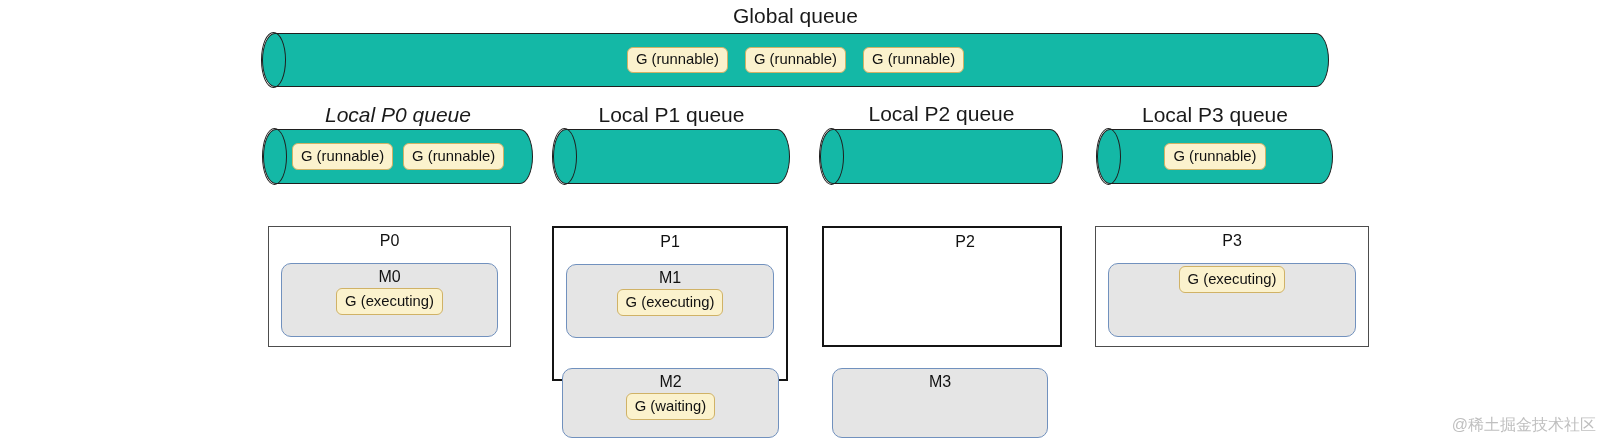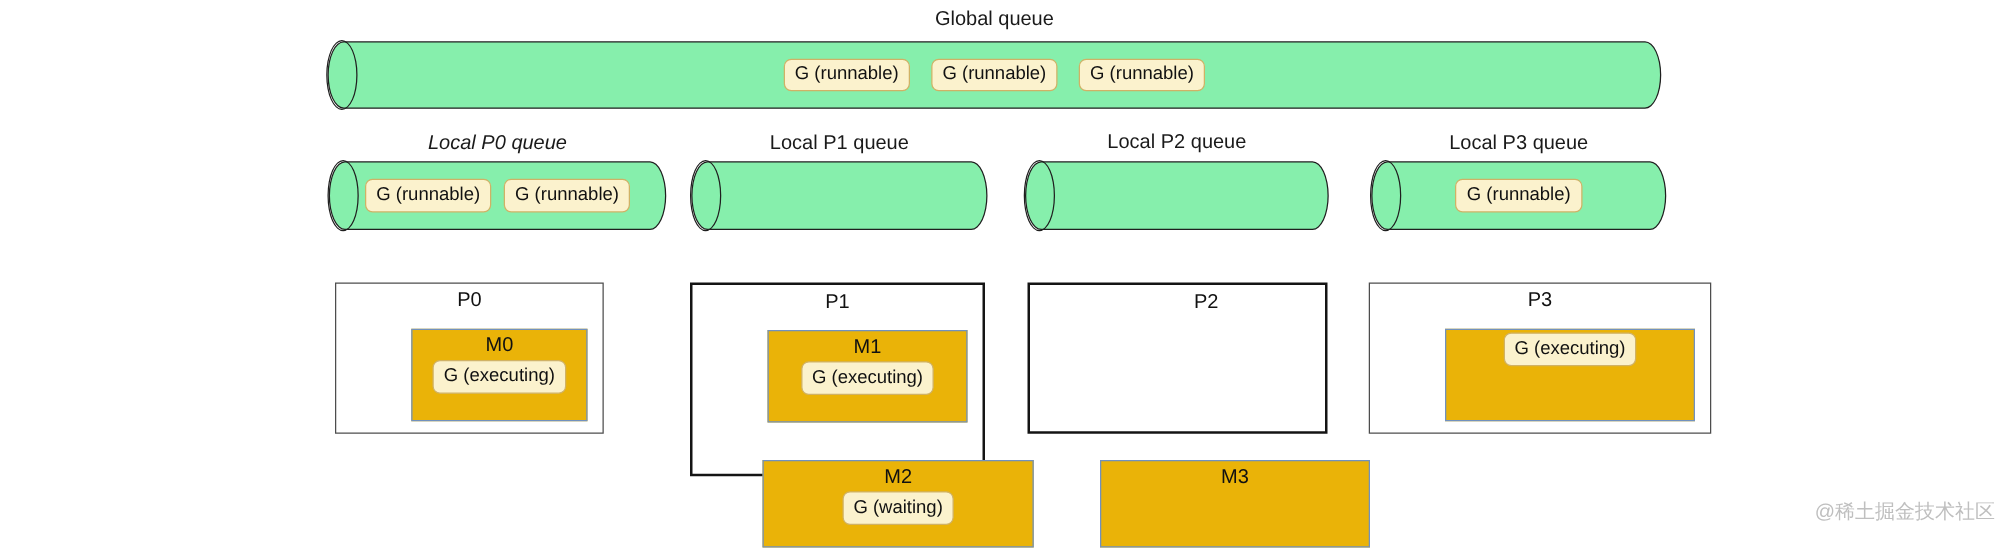--- a/index.html
+++ b/index.html
@@ -3,25 +3,25 @@
 <meta charset="utf-8">
 <style>
   html,body{margin:0;padding:0;background:#ffffff;}
   .canvas{
     position:relative;width:1600px;height:444px;background:#ffffff;
     font-family:"Liberation Sans","DejaVu Sans",sans-serif;color:#111;
     overflow:hidden;
   }
   .abs{position:absolute;}
   .queue-title{
-    font-size:16px;line-height:20px;text-align:center;color:#1a1a1a;
+    font-size:21px;line-height:20px;text-align:center;color:#1a1a1a;
   }
   
   .cylinder{
-    position:absolute;background:#86efac;border:1.7px solid #1f1f1f;
+    position:absolute;background:#14b8a6;border:1.7px solid #1f1f1f;
     border-radius:13px/50%;box-sizing:border-box;text-align:center;
   }
   .cylinder::before{ 
     content:"";position:absolute;left:-1.7px;top:-1.7px;
     width:25px;height:calc(100% + 3.4px);
     border:1.7px solid #1f1f1f;border-radius:50%;box-sizing:border-box;
   }
   .cyl-items{
     position:absolute;inset:0;display:flex;align-items:center;
   }
@@ -39,30 +39,30 @@
   .p-box{
     position:absolute;background:#fff;box-sizing:border-box;
   }
   .p-thin{border:1.3px solid #4d4d4d;}
   .p-thick{border:2px solid #141414;}
   .p-label{
     display:block;text-align:center;padding-top:5px;font-size:16px;
   }
   
   .m-box{
-    background:#eab308;border:1.4px solid #7191BE;border-radius:0;
-    box-sizing:border-box;text-align:center;margin-left:48px;
+    background:#e5e5e5;border:1.4px solid #7191BE;border-radius:10px;
+    box-sizing:border-box;text-align:center;
   }
   .m-inside{position:absolute;left:12px;right:12px;top:36px;height:74px;}
   .m-label{display:block;padding-top:4px;font-size:16px;}
   .m-box .g-badge{margin-top:2px;}
   .m-float{position:absolute;height:70px;}
   
   .watermark{
-    position:absolute;right:4px;bottom:24px;font-size:16px;color:#bfbfbf;
+    position:absolute;right:4px;bottom:8px;font-size:16px;color:#bfbfbf;
   }
 </style>
 </head>
 <body>
 
 <div class="canvas">
 
   <div class="abs queue-title" style="left:262px;top:6px;width:1067px;">Global queue</div>
 
   <div class="cylinder" style="left:262px;top:33px;width:1067px;height:54px;">
@@ -88,21 +88,21 @@
   <div class="cylinder" style="left:553px;top:129px;width:237px;height:55px;"></div>
 
   <div class="cylinder" style="left:820px;top:129px;width:243px;height:55px;"></div>
 
   <div class="cylinder" style="left:1097px;top:129px;width:236px;height:55px;">
     <div class="cyl-items items-center">
       <span class="g-badge">G (runnable)</span>
     </div>
   </div>
 
-  <div class="p-box p-thin" style="left:268px;top:226px;width:215px;height:121px;">
+  <div class="p-box p-thin" style="left:268px;top:226px;width:243px;height:121px;">
     <span class="p-label">P0</span>
     <div class="m-box m-inside">
       <span class="m-label">M0</span>
       <span class="g-badge">G (executing)</span>
     </div>
   </div>
 
   <div class="p-box p-thick" style="left:552px;top:226px;width:236px;height:155px;">
     <span class="p-label">P1</span>
     <div class="m-box m-inside">

